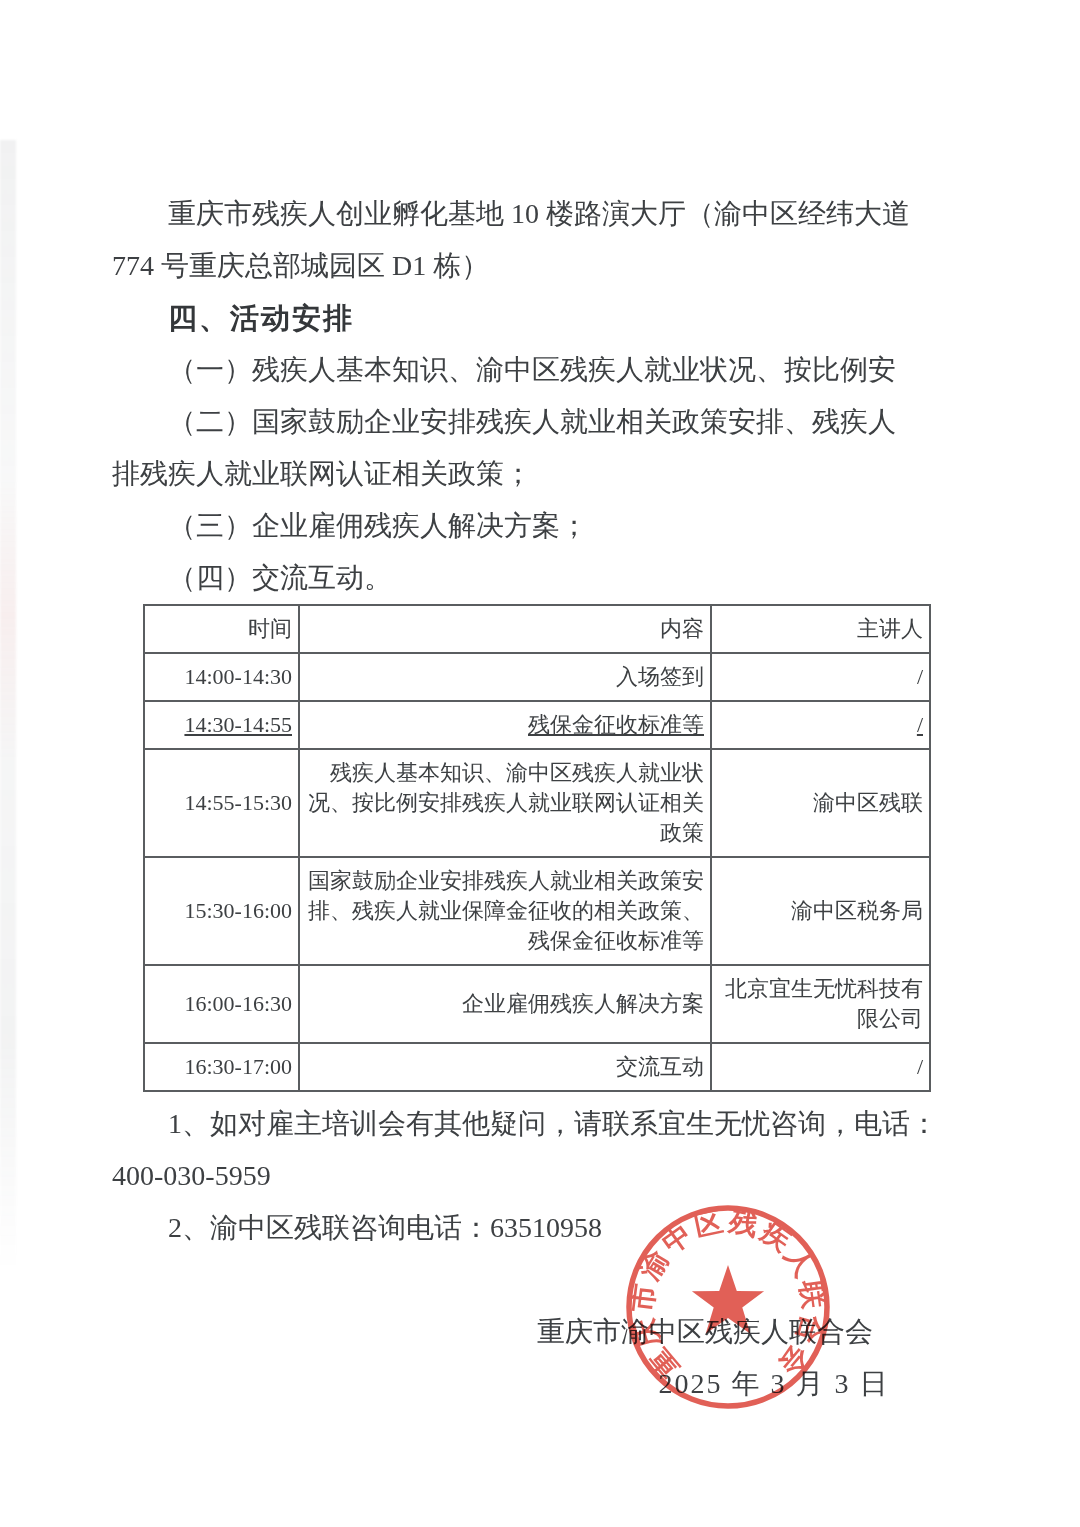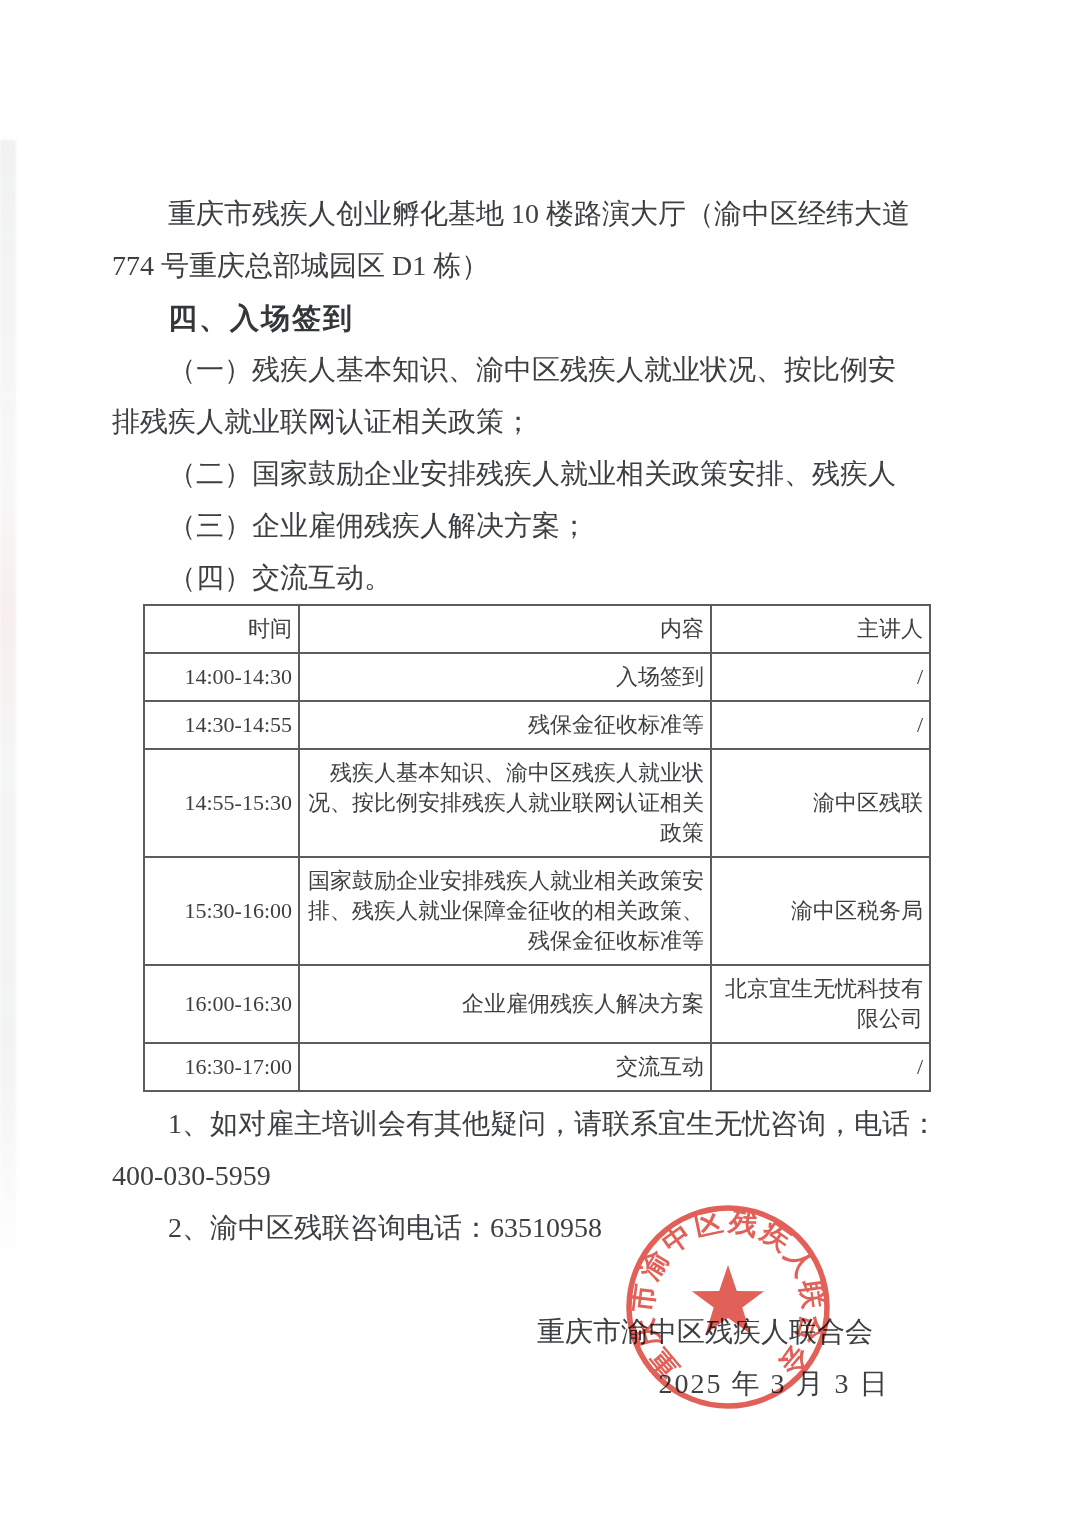--- a/index.html
+++ b/index.html
@@ -43,21 +43,21 @@
     vertical-align: middle;
     padding: 8px 6px;
     font-weight: normal;
     overflow: hidden;
   }
   col.c-time { width: 155px; }
   col.c-content { width: 412px; }
   col.c-speaker { width: 219px; }
   tr.rh   th { height: 30px; }
   tr.r1 td { height: 29px; }
-  tr.r2 td { height: 30px; }
+  tr.r2 td { height: 30px; text-decoration: underline; }
   tr.r3 td { height: 60px; }
   tr.r4 td { height: 86px; }
   tr.r5 td { height: 60px; }
   tr.r6 td { height: 29px; }
   .notes-gap { height: 6px; }
   .signature {
     margin: 52px 0 0 0;
     padding-left: 425px;
     letter-spacing: 0px;
   }
@@ -103,26 +103,26 @@
 </head>
 <body>
 
 <div class="page">
 
   <div class="scan-edge"></div>
 
   <p class="para indent">重庆市残疾人创业孵化基地 10 楼路演大厅（渝中区经纬大道</p>
   <p class="para">774 号重庆总部城园区 D1 栋）</p>
 
-  <p class="heading">四、入场签到</p>
+  <p class="heading">四、活动安排</p>
 
   <p class="para indent">（一）残疾人基本知识、渝中区残疾人就业状况、按比例安</p>
+  <p class="para indent">（二）国家鼓励企业安排残疾人就业相关政策安排、残疾人</p>
+
   <p class="para">排残疾人就业联网认证相关政策；</p>
-
-  <p class="para indent">（二）国家鼓励企业安排残疾人就业相关政策安排、残疾人</p>
 
   <p class="para indent">（三）企业雇佣残疾人解决方案；</p>
   <p class="para indent">（四）交流互动。</p>
 
 
   <table class="schedule">
     <colgroup>
       <col class="c-time">
         <col class="c-content">
         <col class="c-speaker">

